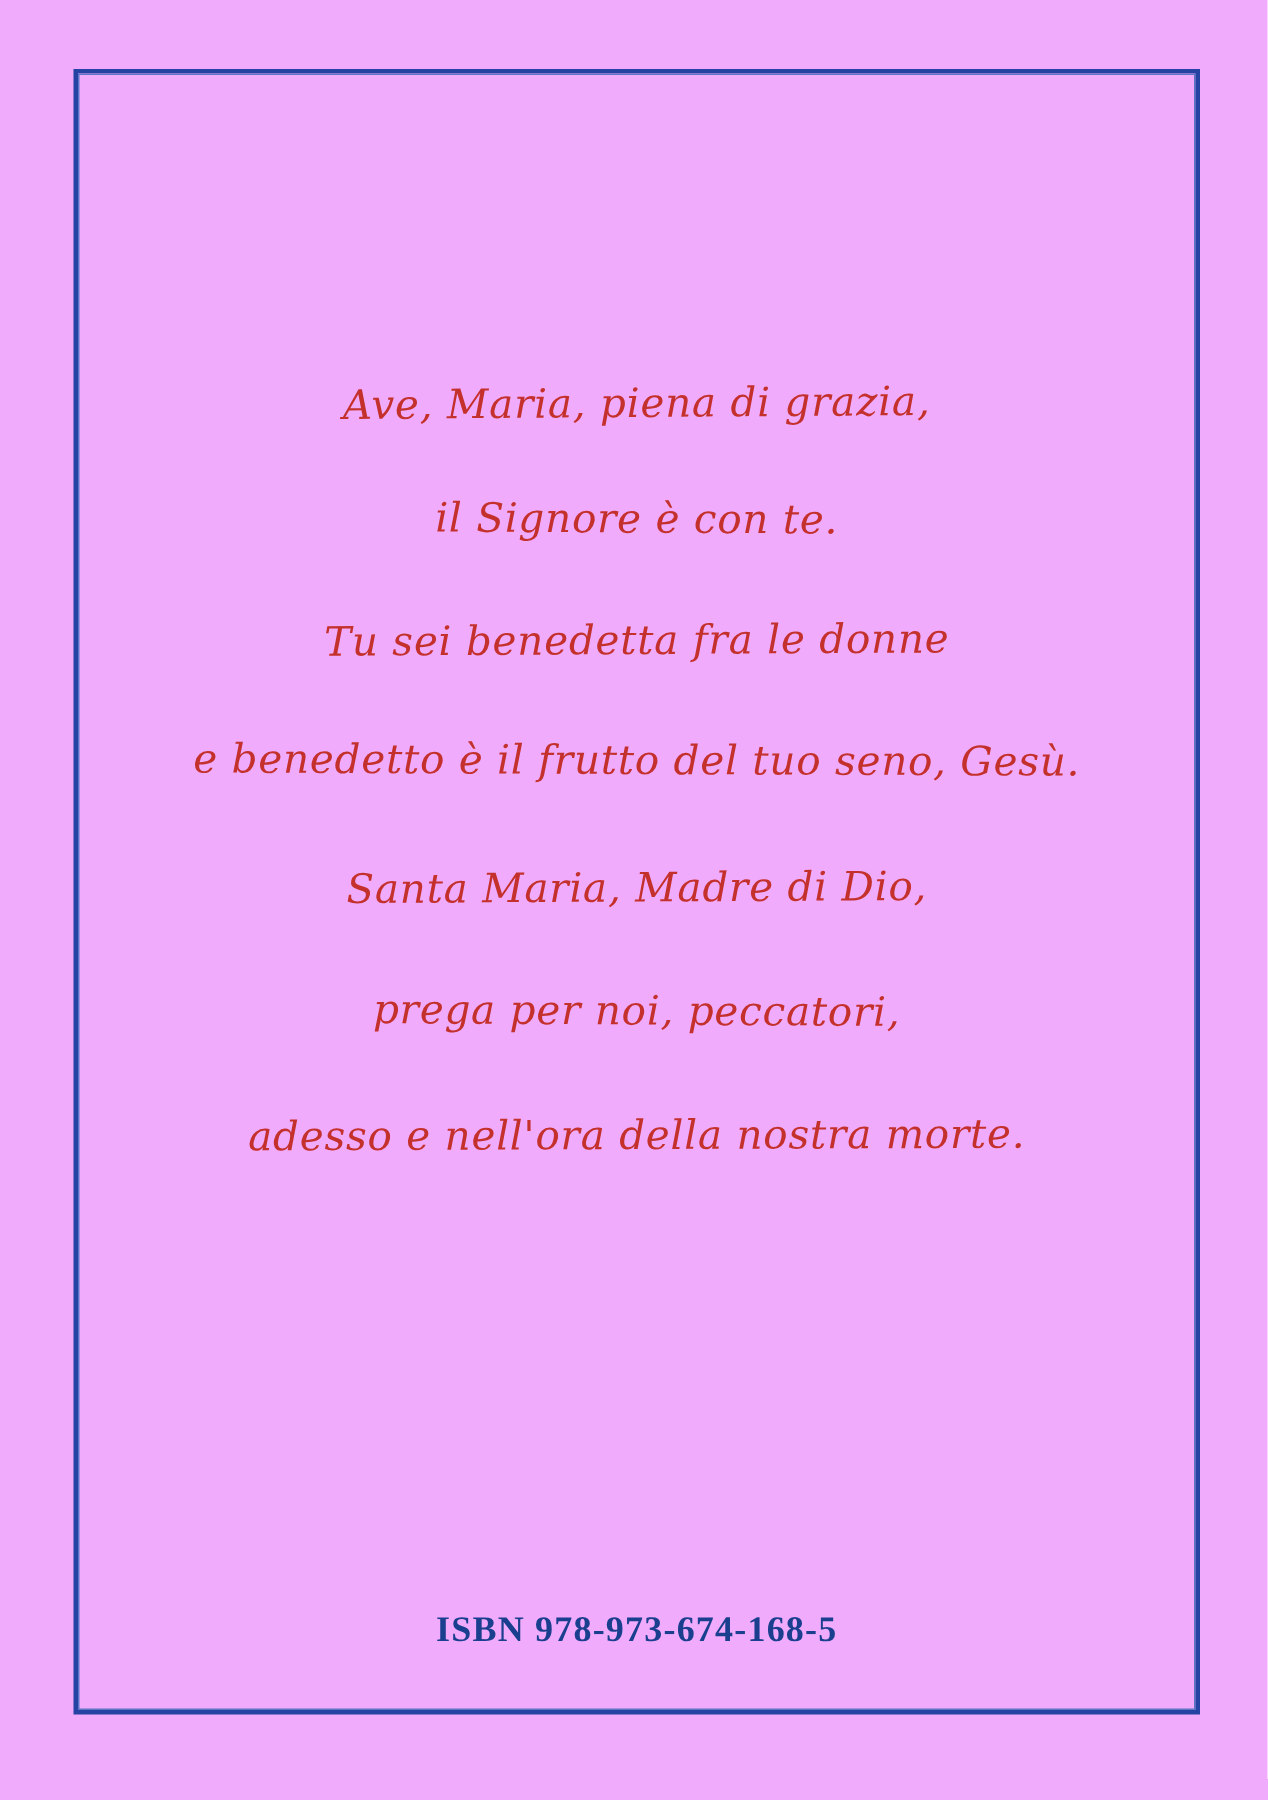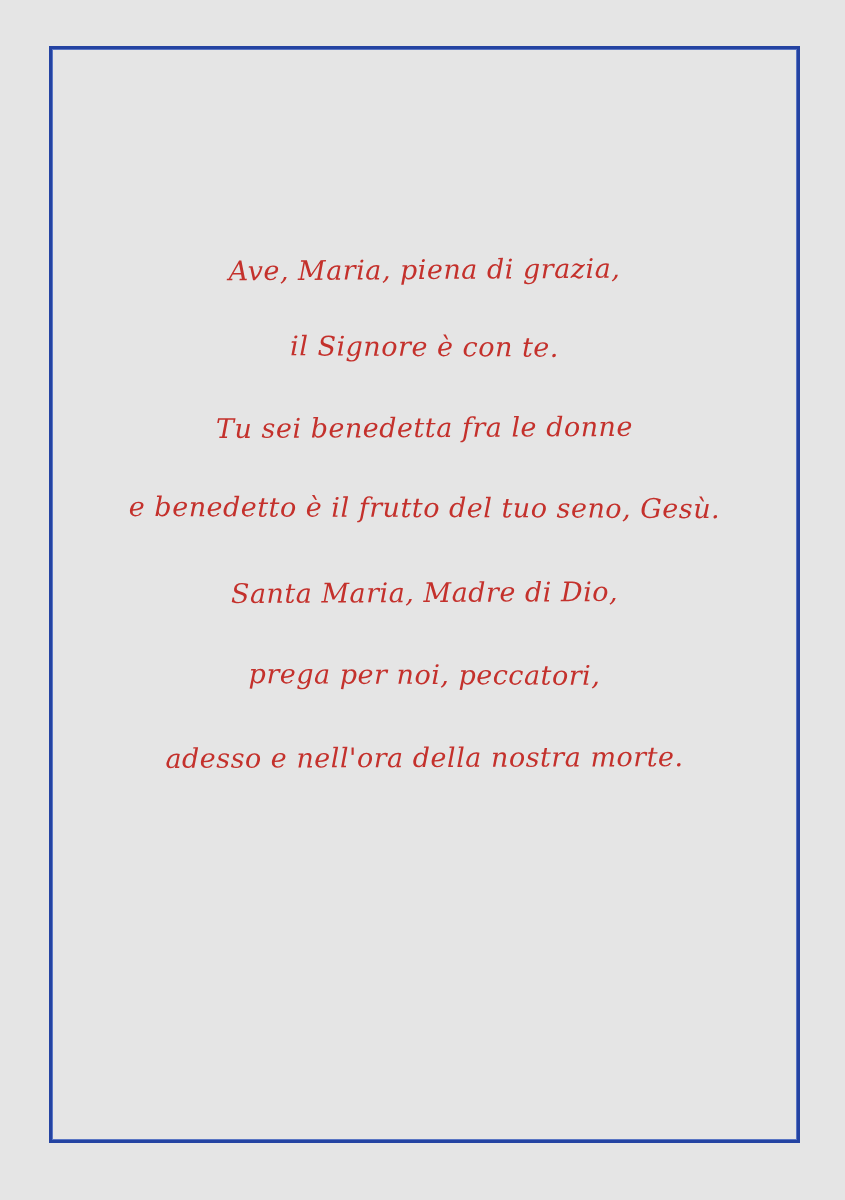--- a/index.html
+++ b/index.html
@@ -9,21 +9,21 @@
     height: 1200px;
     background: #ffffff;
     font-family: "Liberation Serif", serif;
     overflow: hidden;
   }
 
   .page {
     position: relative;
     width: 845px;
     height: 1200px;
-    background: #e5e5e5;
+    background: #f0abfc;
   }
 
   
   .frame {
     position: absolute;
     left: 49px;
     top: 46px;
     width: 751px;
     height: 1097px;
     border: 3px solid #2443a2;
@@ -87,14 +87,15 @@
   <div class="prayer">
     <div class="prayer-line">Ave, Maria, piena di grazia,</div>
     <div class="prayer-line">il Signore è con te.</div>
     <div class="prayer-line">Tu sei benedetta fra le donne</div>
     <div class="prayer-line">e benedetto è il frutto del tuo seno, Gesù.</div>
     <div class="prayer-line">Santa Maria, Madre di Dio,</div>
     <div class="prayer-line">prega per noi, peccatori,</div>
     <div class="prayer-line">adesso e nell'ora della nostra morte.</div>
   </div>
 
+  <div class="isbn">ISBN 978-973-674-168-5</div>
 
 </div>
 
 </body></html>

